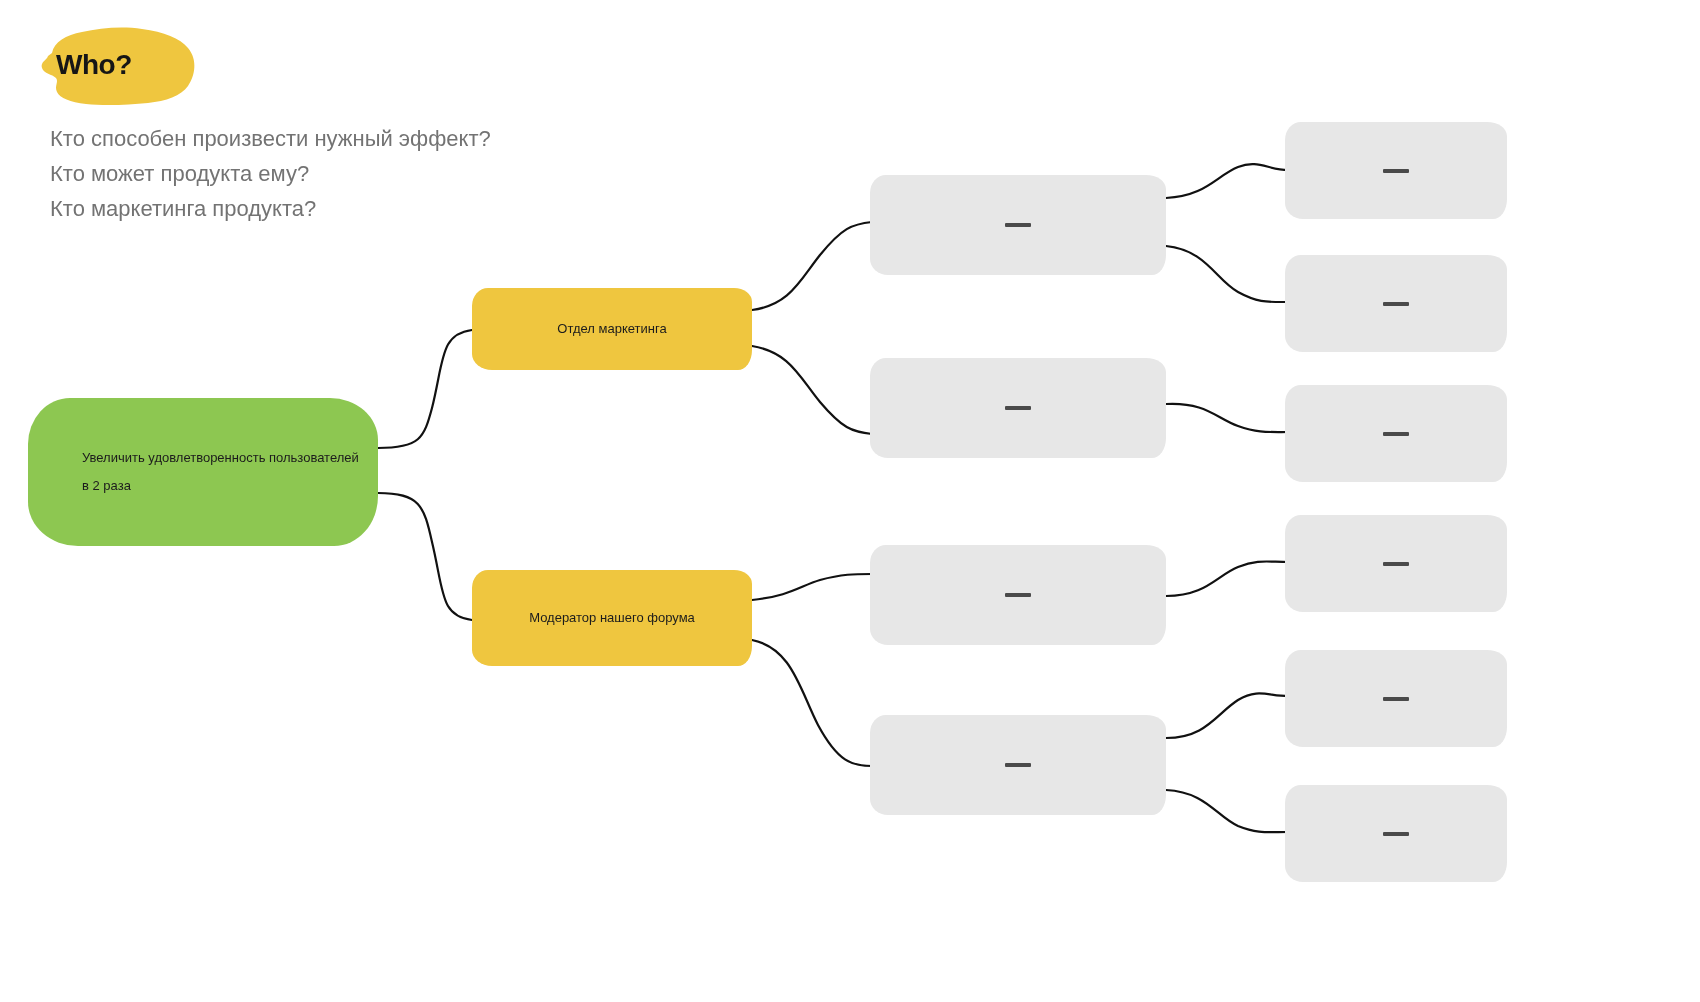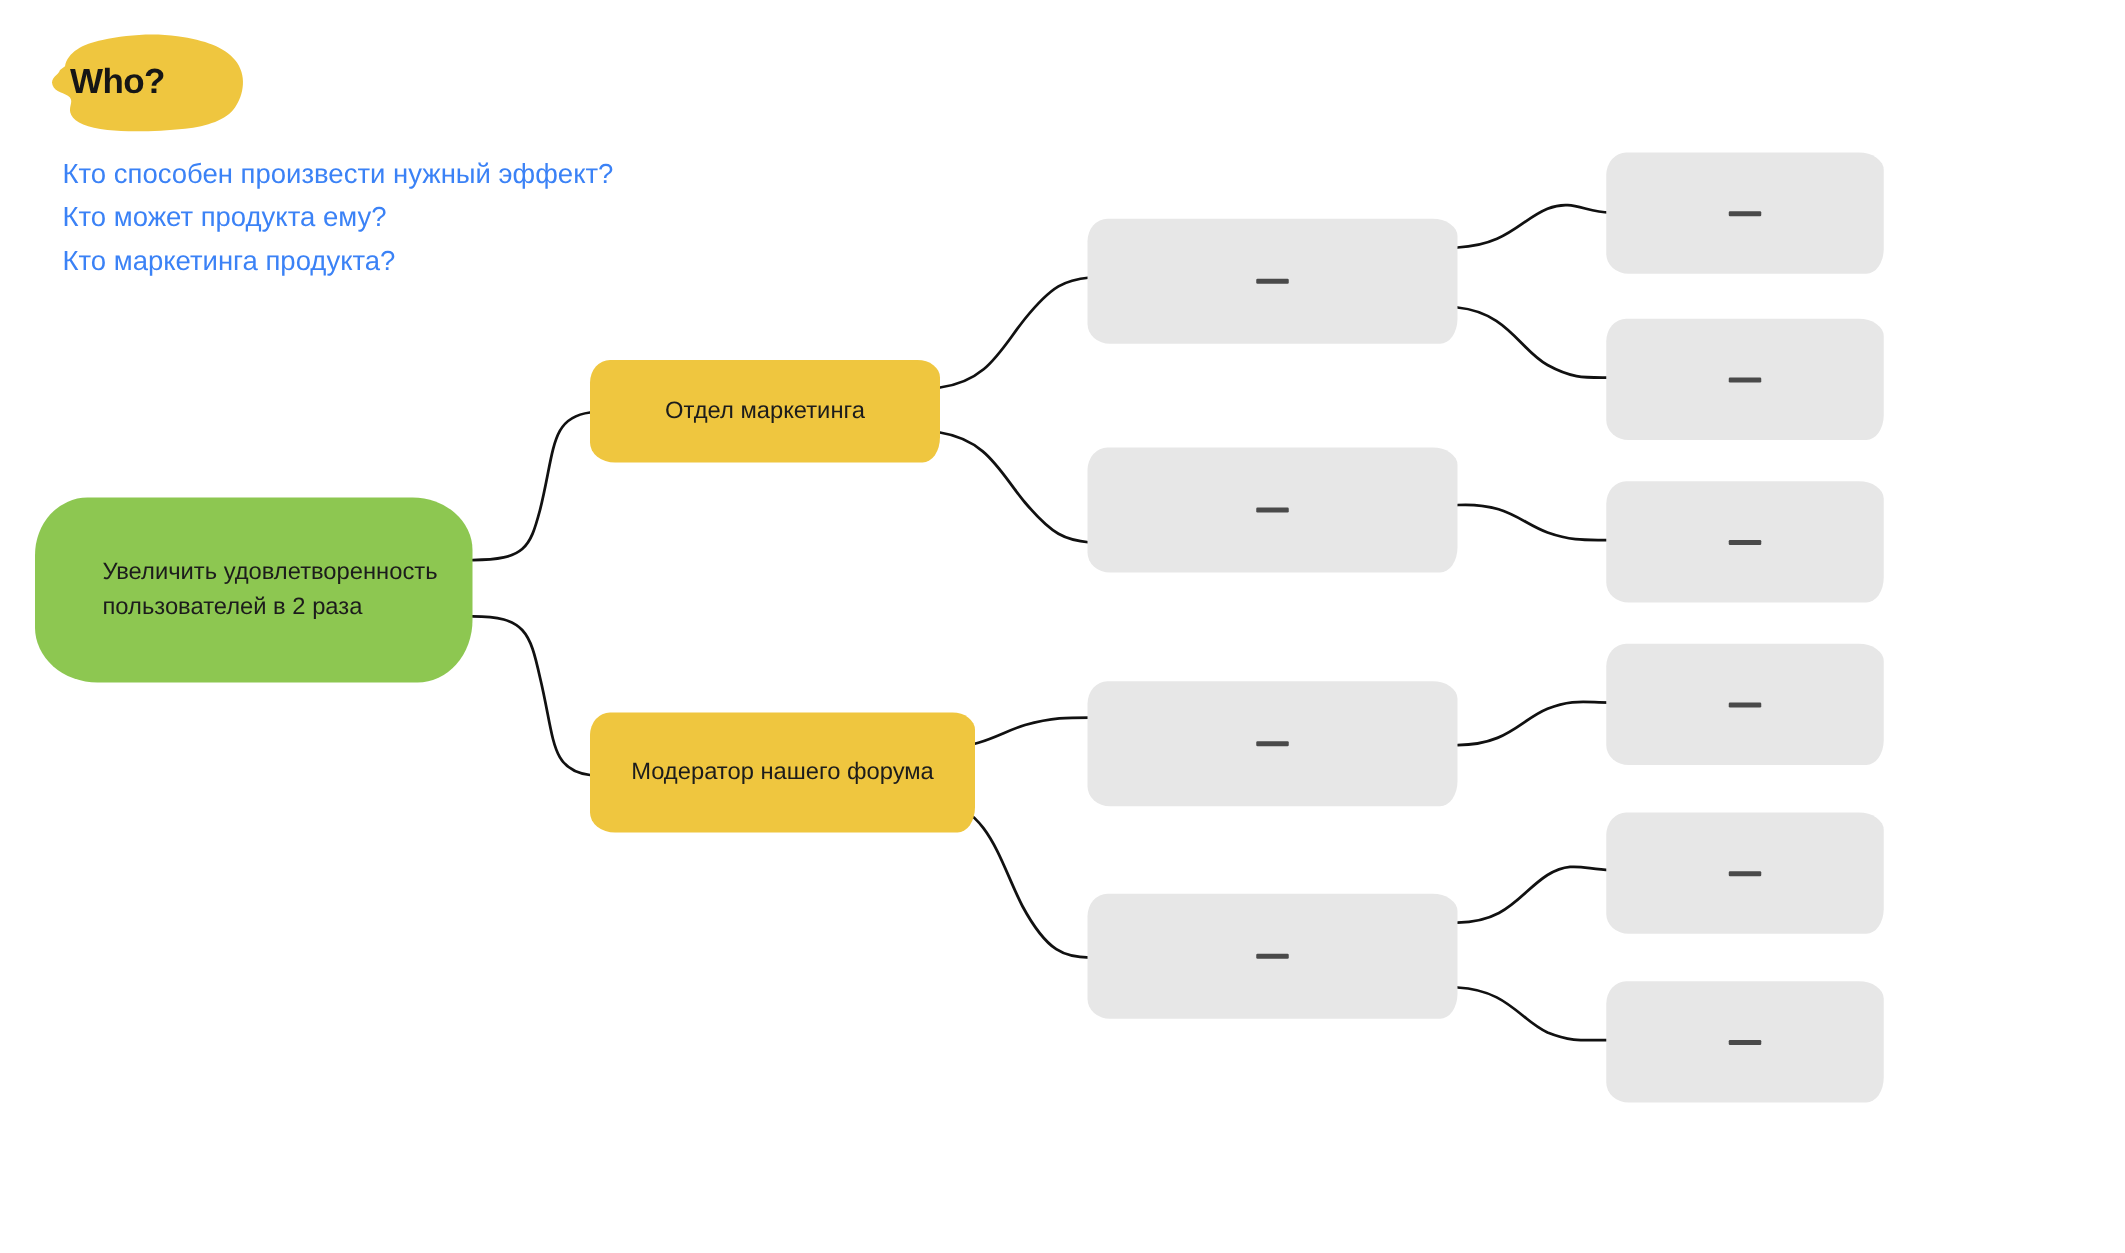--- a/index.html
+++ b/index.html
@@ -62,36 +62,36 @@
     font-weight: bold;
     letter-spacing: -0.5px;
     color: #161616;
   }
 
   .q-line {
     position: absolute;
     left: 50px;
     font-size: 22px;
     line-height: 26px;
-    color: #3b82f6;
+    color: #737373;
     white-space: nowrap;
   }
   #q0 { top: 126px; }
   #q1 { top: 161px; }
   #q2 { top: 196px; }
 
   
   .node {
     position: absolute;
     box-sizing: border-box;
     display: flex;
     align-items: center;
     justify-content: center;
     text-align: center;
-    font-size: 19px;
+    font-size: 13px;
     line-height: 28px;
     color: #1c1c1c;
     padding: 6px 14px;
   }
 
   .node-green {
     background: #8DC751;
     border-radius: 42px 48px 44px 50px / 46px 42px 50px 44px;
     justify-content: flex-start;
     text-align: left;
@@ -172,21 +172,21 @@
 </div>
 
 <div class="node node-green" style="left:28px; top:398px; width:350px; height:148px;">
   <span>Увеличить удовлетворенность пользователей в 2 раза</span>
 </div>
 
 <div class="node node-yellow" style="left:472px; top:288px; width:280px; height:82px;">
   <span>Отдел маркетинга</span>
 </div>
 
-<div class="node node-yellow" style="left:472px; top:570px; width:308px; height:96px;">
+<div class="node node-yellow" style="left:472px; top:570px; width:280px; height:96px;">
   <span>Модератор нашего форума</span>
 </div>
 
 <div class="node node-gray" style="left:870px; top:175px; width:296px; height:100px;">
   <span class="dash"></span>
 </div>
 
 <div class="node node-gray" style="left:870px; top:358px; width:296px; height:100px;">
   <span class="dash"></span>
 </div>

